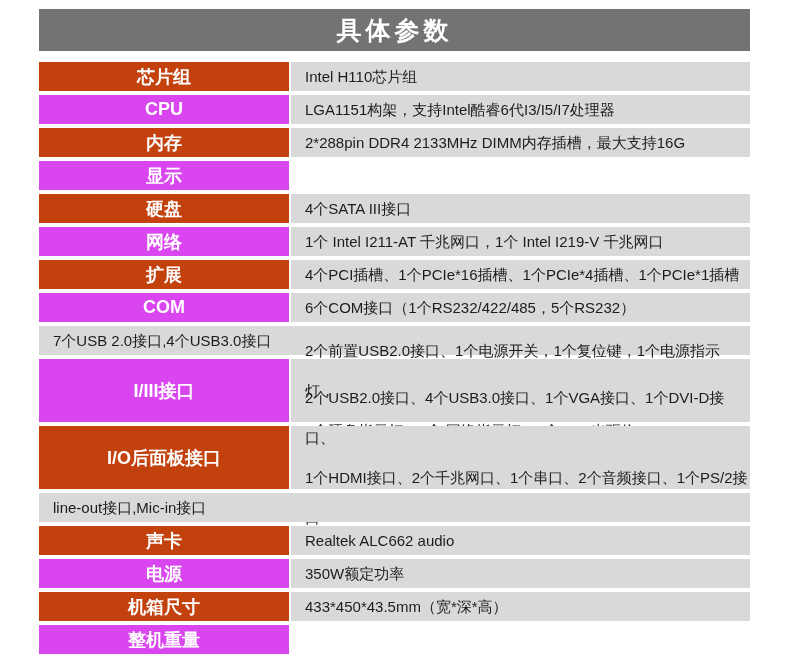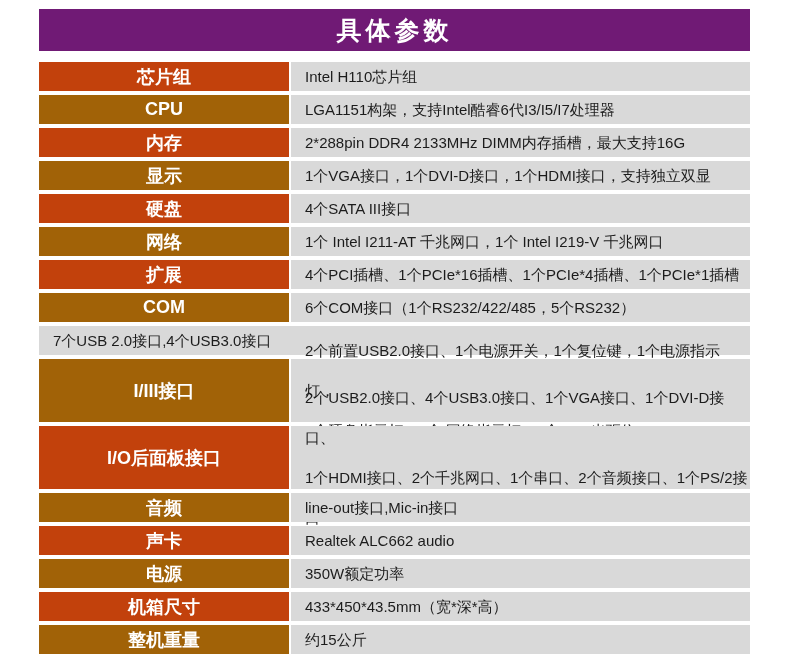--- a/index.html
+++ b/index.html
@@ -16,21 +16,21 @@
     width: 790px;
     height: 655px;
     background: #ffffff;
   }
   .banner {
     position: absolute;
     left: 39px;
     top: 9px;
     width: 711px;
     height: 42px;
-    background: #701a75;
+    background: #737373;
     display: flex;
     align-items: center;
     justify-content: center;
   }
   .banner-title {
     color: #ffffff;
     font-size: 25px;
     font-weight: bold;
     letter-spacing: 4px;
   }
@@ -55,21 +55,21 @@
     flex: 0 0 250px;
     margin-right: 2px;
     display: flex;
     align-items: center;
     justify-content: center;
     color: #ffffff;
     font-size: 18px;
     font-weight: bold;
   }
   .row.dark .cell-label { background: #c2410c; }
-  .row.light .cell-label { background: #a16207; }
+  .row.light .cell-label { background: #d946ef; }
   .cell-value {
     flex: 1;
     background: #d9d9d9;
     display: flex;
     align-items: center;
     padding-left: 14px;
     padding-right: 0;
     font-size: 15px;
     color: #1c1c1c;
     white-space: pre-line;
@@ -100,21 +100,20 @@
       <div class="cell-value">LGA1151构架，支持Intel酷睿6代I3/I5/I7处理器</div>
     </div>
 
     <div class="row dark">
       <div class="cell-label">内存</div>
       <div class="cell-value">2*288pin DDR4 2133MHz DIMM内存插槽，最大支持16G</div>
     </div>
 
     <div class="row light">
       <div class="cell-label">显示</div>
-      <div class="cell-value">1个VGA接口，1个DVI-D接口，1个HDMI接口，支持独立双显</div>
     </div>
 
     <div class="row dark">
       <div class="cell-label">硬盘</div>
       <div class="cell-value">4个SATA III接口</div>
     </div>
 
     <div class="row light">
       <div class="cell-label">网络</div>
       <div class="cell-value">1个 Intel I211-AT 千兆网口，1个 Intel I219-V 千兆网口</div>
@@ -140,38 +139,36 @@
 1个硬盘指示灯，2个 网络指示灯，1个DVD光驱位</div>
     </div>
 
     <div class="row dark tall">
       <div class="cell-label">I/O后面板接口</div>
       <div class="cell-value">2个USB2.0接口、4个USB3.0接口、1个VGA接口、1个DVI-D接口、
 1个HDMI接口、2个千兆网口、1个串口、2个音频接口、1个PS/2接口</div>
     </div>
 
     <div class="row light">
-      <div class="cell-label">音频</div>
       <div class="cell-value">line-out接口,Mic-in接口</div>
     </div>
 
     <div class="row dark">
       <div class="cell-label">声卡</div>
       <div class="cell-value">Realtek ALC662 audio</div>
     </div>
 
     <div class="row light">
       <div class="cell-label">电源</div>
       <div class="cell-value">350W额定功率</div>
     </div>
 
     <div class="row dark">
       <div class="cell-label">机箱尺寸</div>
       <div class="cell-value">433*450*43.5mm（宽*深*高）</div>
     </div>
 
     <div class="row light">
       <div class="cell-label">整机重量</div>
-      <div class="cell-value">约15公斤</div>
     </div>
 
   </div>
 </div>
 
 </body></html>

